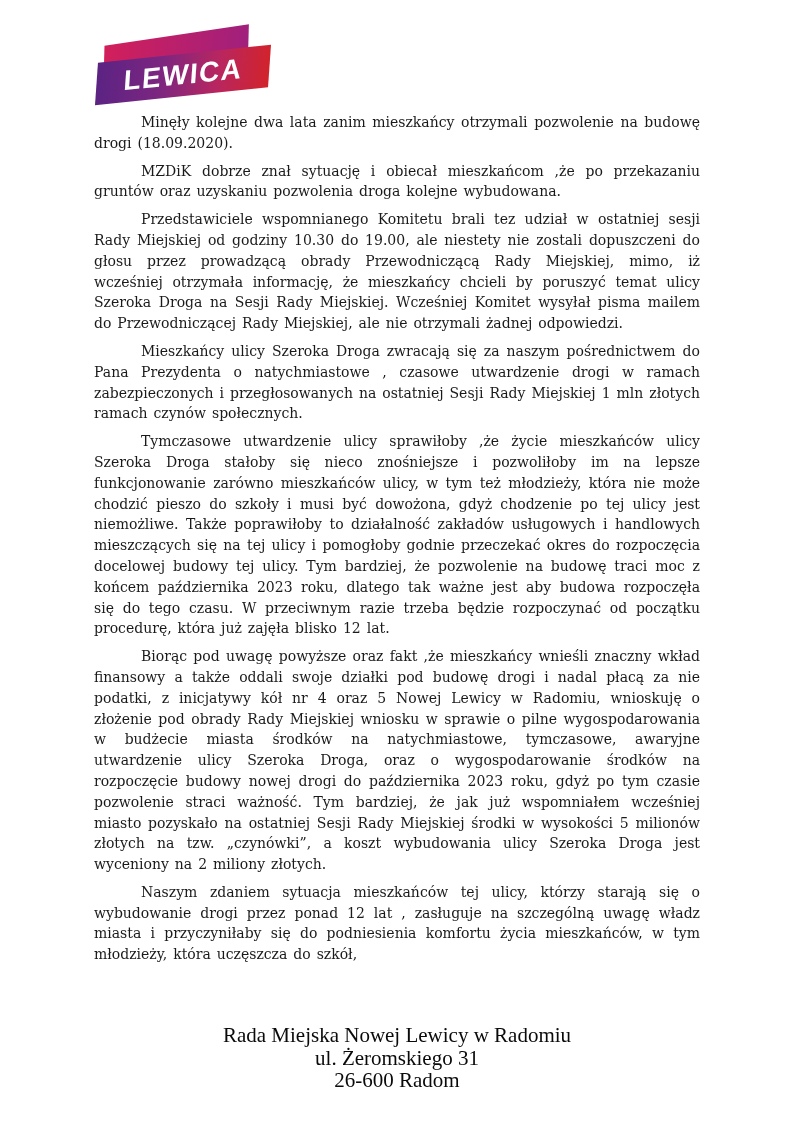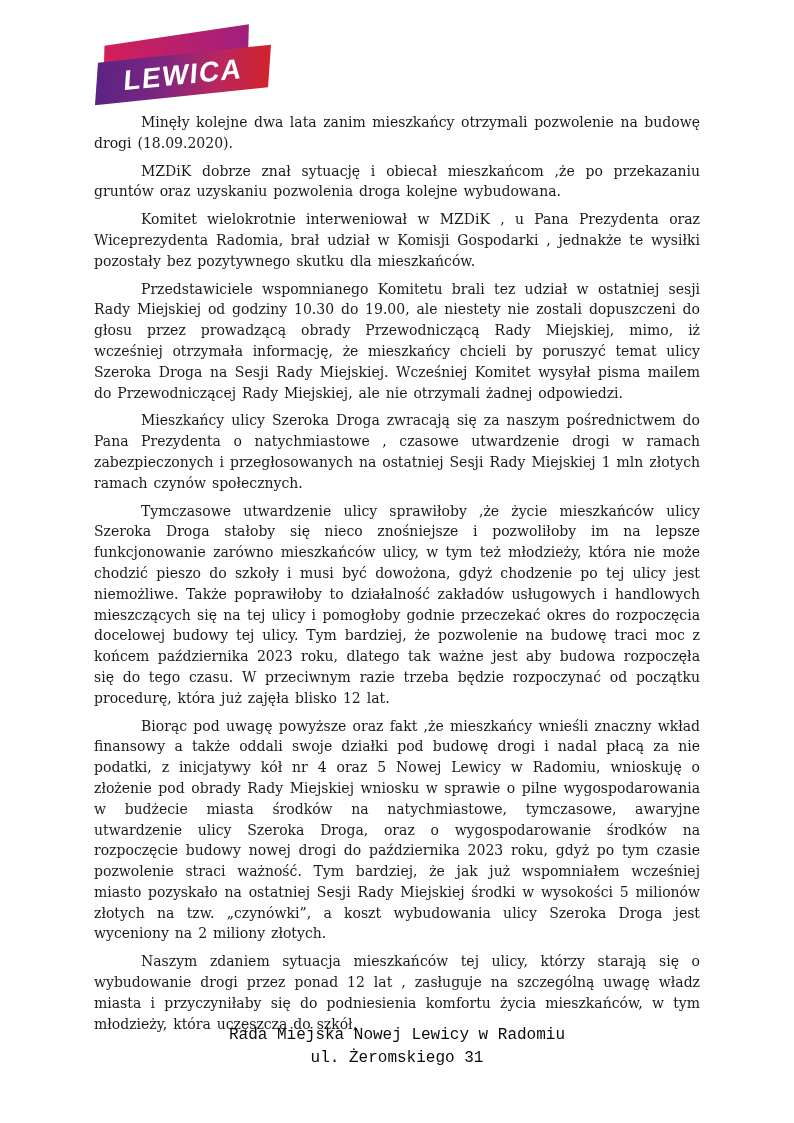--- a/index.html
+++ b/index.html
@@ -73,47 +73,47 @@
     word-spacing: 1.5px;
   }
 
   
   .footer {
     position: absolute;
     left: 0;
     right: 0;
     top: 1024px;
     text-align: center;
-    font-family: Liberation Mono, monospace;
-    font-size: 16px;
+    font-family: Liberation Serif, serif;
+    font-size: 21px;
     line-height: 22.5px;
     color: #0a0a0a;
   }
 </style>
 </head>
 <body>
 
 <div class="page">
 
   <div class="logo-wrap">
     <div class="logo-back"></div>
     <div class="logo-main">
       <span class="logo-text">LEWICA</span>
     </div>
   </div>
 
   <div class="content">
     <p class="par">Minęły  kolejne dwa lata zanim mieszkańcy otrzymali pozwolenie na budowę drogi (18.09.2020).</p>
     <p class="par">MZDiK dobrze  znał sytuację i obiecał  mieszkańcom ,że po przekazaniu gruntów oraz uzyskaniu pozwolenia droga kolejne wybudowana.</p>
-    <p class="par">Komitet  wielokrotnie  interweniował  w  MZDiK , u Pana Prezydenta oraz  Wiceprezydenta Radomia, brał udział  w Komisji Gospodarki , jednakże te wysiłki pozostały bez pozytywnego skutku dla mieszkańców.</p>
     <p class="par">Przedstawiciele wspomnianego Komitetu brali tez udział w ostatniej sesji Rady Miejskiej od godziny 10.30 do 19.00, ale niestety nie zostali dopuszczeni do głosu przez prowadzącą obrady Przewodniczącą Rady Miejskiej, mimo, iż wcześniej otrzymała informację, że mieszkańcy chcieli by poruszyć  temat ulicy Szeroka Droga na Sesji Rady Miejskiej. Wcześniej Komitet wysyłał  pisma mailem do Przewodniczącej Rady Miejskiej, ale nie otrzymali żadnej odpowiedzi.</p>
     <p class="par">Mieszkańcy ulicy Szeroka Droga  zwracają się za naszym pośrednictwem do Pana Prezydenta o  natychmiastowe , czasowe utwardzenie drogi w ramach zabezpieczonych i przegłosowanych  na ostatniej Sesji Rady Miejskiej 1 mln złotych ramach czynów społecznych.</p>
     <p class="par">Tymczasowe utwardzenie ulicy  sprawiłoby ,że życie mieszkańców ulicy Szeroka Droga stałoby się nieco znośniejsze i pozwoliłoby im na lepsze funkcjonowanie zarówno mieszkańców ulicy, w tym też młodzieży, która nie może chodzić pieszo do szkoły i musi być dowożona, gdyż chodzenie  po tej ulicy jest niemożliwe. Także poprawiłoby to działalność zakładów usługowych i handlowych mieszczących się na tej ulicy i pomogłoby godnie przeczekać okres do rozpoczęcia  docelowej budowy tej ulicy. Tym bardziej, że pozwolenie na budowę traci  moc z końcem października 2023 roku, dlatego tak ważne jest aby budowa rozpoczęła się  do tego czasu. W przeciwnym razie trzeba będzie rozpoczynać od początku procedurę, która już zajęła blisko 12 lat.</p>
     <p class="par">Biorąc pod uwagę powyższe oraz fakt ,że mieszkańcy  wnieśli znaczny wkład finansowy a także oddali swoje działki pod budowę drogi i nadal płacą za nie podatki, z inicjatywy kół  nr 4  oraz 5 Nowej Lewicy w Radomiu, wnioskuję o  złożenie pod obrady Rady Miejskiej wniosku w  sprawie o  pilne  wygospodarowania w budżecie miasta środków na natychmiastowe, tymczasowe, awaryjne utwardzenie  ulicy  Szeroka Droga, oraz o wygospodarowanie środków  na  rozpoczęcie budowy nowej drogi do  października 2023 roku, gdyż  po tym czasie  pozwolenie  straci  ważność. Tym bardziej, że  jak  już wspomniałem  wcześniej  miasto  pozyskało  na  ostatniej  Sesji  Rady  Miejskiej  środki w wysokości 5 milionów złotych na tzw. „czynówki”, a koszt wybudowania ulicy Szeroka Droga jest wyceniony na 2 miliony złotych.</p>
     <p class="par">Naszym zdaniem sytuacja mieszkańców tej ulicy, którzy starają się o wybudowanie drogi przez ponad 12 lat , zasługuje  na szczególną uwagę  władz miasta i przyczyniłaby się do  podniesienia  komfortu życia mieszkańców, w tym  młodzieży, która  uczęszcza  do szkół,</p>
   </div>
 
   <div class="footer">
     <div>Rada Miejska Nowej Lewicy w Radomiu</div>
     <div>ul. Żeromskiego 31</div>
+    <div>26-600 Radom</div>
   </div>
 
 </div>
 
 </body></html>

